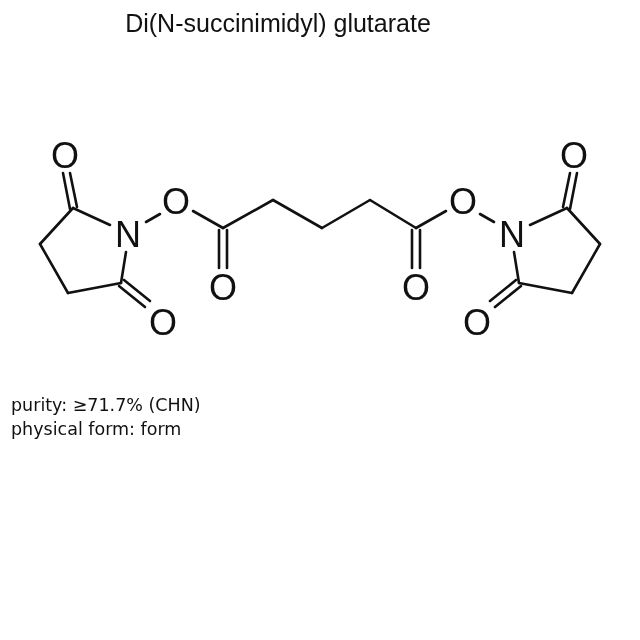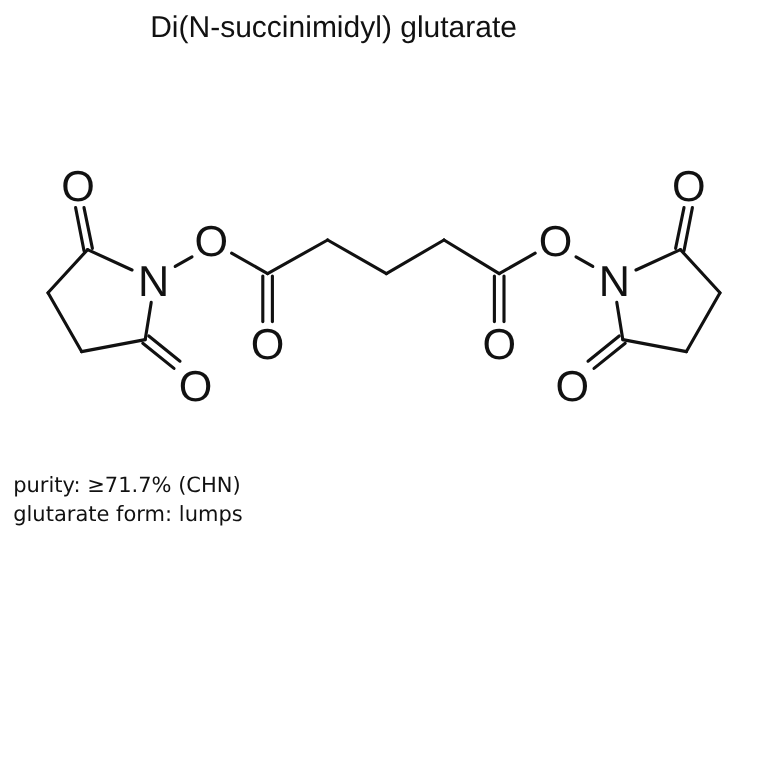--- a/index.html
+++ b/index.html
@@ -131,14 +131,14 @@
   <text x="223" y="287">O</text>
   <text x="416" y="287">O</text>
   <text x="463" y="201">O</text>
   <text x="512" y="234">N</text>
   <text x="574" y="155">O</text>
   <text x="477" y="322">O</text>
 </svg>
 
 <div class="props">
   <div>purity: ≥71.7% (CHN)</div>
-  <div>glutarate form: lumps</div>
+  <div>physical form: form</div>
 </div>
 
 </body></html>

